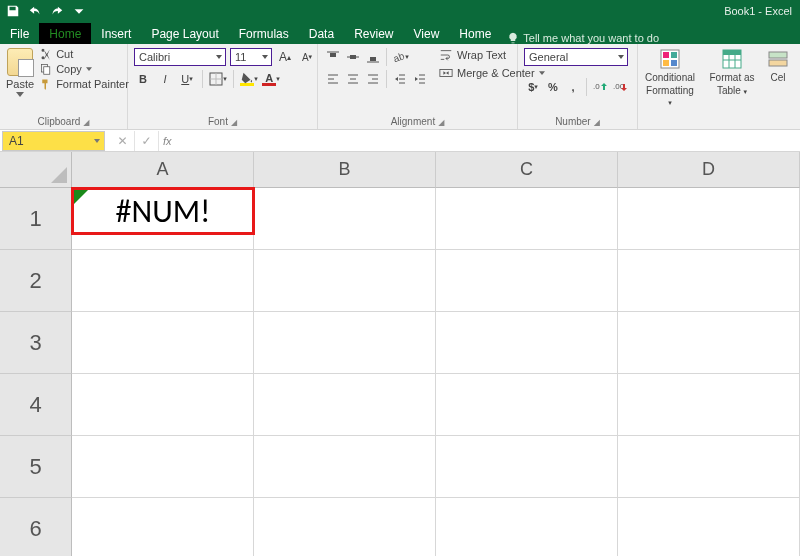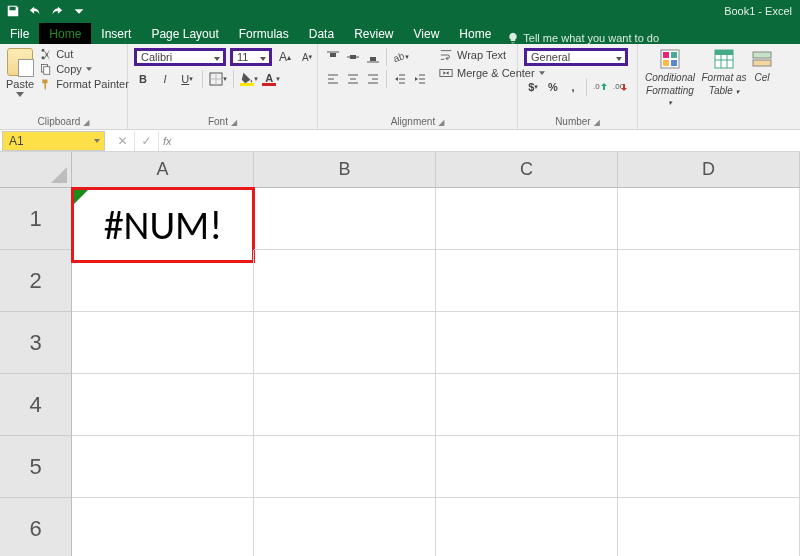--- a/index.html
+++ b/index.html
@@ -25,35 +25,35 @@
   .group-body { flex: 1; display: flex; align-items: flex-start; gap: 6px; }
 
   
   .paste-col { display: flex; flex-direction: column; align-items: center; width: 36px; gap: 2px; }
   .paste-ic { width: 26px; height: 28px; border: 1px solid #bfa25a; border-radius: 3px; background: linear-gradient(#fdecb5,#f3d893); position: relative; }
   .paste-ic::after { content: ""; position: absolute; width: 14px; height: 16px; background: #fff; border: 1px solid #999; right: -2px; bottom: -2px; }
   .mini-col { display: flex; flex-direction: column; gap: 3px; }
   .mini-row { display: flex; align-items: center; gap: 4px; white-space: nowrap; }
 
   
-  .sel { height: 18px; border: 3px solid #4c1d95; background: #fff; display: inline-flex; align-items: center; padding: 0 14px 0 4px; position: relative; font-size: 11px; }
+  .sel { height: 18px; border: 1px solid #4c1d95; background: #fff; display: inline-flex; align-items: center; padding: 0 14px 0 4px; position: relative; font-size: 11px; }
   .sel::after { content: ""; position: absolute; right: 3px; top: 6px; border-left: 3px solid transparent; border-right: 3px solid transparent; border-top: 4px solid #555; }
   .font-row2 { display: flex; gap: 4px; margin-top: 4px; }
   .btn { width: 18px; height: 18px; display: inline-flex; align-items: center; justify-content: center; font-size: 11px; color: #444; cursor: pointer; }
   .btn svg { width: 14px; height: 14px; }
   .sep { width: 1px; height: 18px; background: #d0d0d0; margin: 0 2px; }
   .colorbar { border-bottom: 3px solid; width: 14px; height: 14px; display: inline-flex; align-items: center; justify-content: center; }
 
   
   .align-grid { display: flex; flex-direction: column; gap: 4px; }
   .align-row { display: flex; gap: 2px; }
   .num-row { display: flex; gap: 2px; }
 
   
-  .styles-body { display: flex; gap: 2px; font-style: italic; }
+  .styles-body { display: flex; gap: 10px; }
   .bigbtn { width: 52px; display: flex; flex-direction: column; align-items: center; font-size: 10px; text-align: center; line-height: 11px; gap: 2px; cursor: pointer; }
   .bigbtn .bic { width: 22px; height: 22px; }
 
   
   .fbar { height: 22px; border-bottom: 1px solid #d5d5d5; display: flex; align-items: center; font-size: 12px; background: #fff; }
   .namebox { width: 103px; height: 20px; border: 1px solid #c9c9c9; margin: 0 0 0 2px; display: flex; align-items: center; padding: 0 16px 0 6px; color: #444; position: relative; background: #fde047; }
   .namebox::after { content: ""; position: absolute; right: 4px; top: 7px; border-left: 3px solid transparent; border-right: 3px solid transparent; border-top: 4px solid #777; }
   .fbar .fbtn { width: 24px; height: 20px; display: inline-flex; align-items: center; justify-content: center; color: #aaa; border-right: 1px solid #e3e3e3; font-size: 12px; }
   .fxlabel { font-style: italic; font-size: 11px; color: #888; padding: 0 6px 0 4px; }
   .formula-input { flex: 1; height: 20px; border: 2px solid #e81818; padding: 0 4px; font-size: 12px; color: #333; display: flex; align-items: center; margin-right: 2px; max-width: 160px; }
@@ -65,21 +65,21 @@
   .corner::before { content: ""; position: absolute; right: 4px; bottom: 4px; width: 0; height: 0; border-style: solid; border-width: 0 0 16px 16px; border-color: transparent transparent #bdbdbd transparent; }
   .colheads { position: absolute; left: 72px; top: 0; right: 0; height: 36px; display: flex; }
   .colhead { width: 182px; background: #e6e6e6; border-right: 1px solid #ccc; border-bottom: 1px solid #bdbdbd; display: flex; align-items: center; justify-content: center; font-size: 18px; color: #555; }
   .rowheads { position: absolute; left: 0; top: 36px; width: 72px; }
   .rowhead { height: 62px; background: #e6e6e6; border-bottom: 1px solid #ccc; border-right: 1px solid #bdbdbd; display: flex; align-items: center; justify-content: center; font-size: 22px; color: #555; }
   .cells { position: absolute; left: 72px; top: 36px; right: 0; bottom: 0; }
   .cellrow { height: 62px; display: flex; }
   .cell { width: 182px; border-right: 1px solid #d7d7d7; border-bottom: 1px solid #d7d7d7; position: relative; }
 
   
-  .a1box { position: absolute; left: -1px; top: -1px; width: 184px; height: 76px; border: 3px solid #e81818; background: #fff; display: flex; align-items: center; justify-content: center; font-size: 40px; font-family: Calibri, sans-serif; color: #000; }
+  .a1box { position: absolute; left: -1px; top: -1px; width: 184px; height: 48px; border: 3px solid #e81818; background: #fff; display: flex; align-items: center; justify-content: center; font-size: 32px; font-family: Calibri, sans-serif; color: #000; }
   .a1box::before { content: ""; position: absolute; left: 0; top: 0; width: 0; height: 0; border-style: solid; border-width: 14px 14px 0 0; border-color: #1a8a1a transparent transparent transparent; }
 
   svg { display: block; }
 </style>
 </head>
 <body>
 
 <div class="titlebar">
   <div class="qat">
     <span class="ic">

